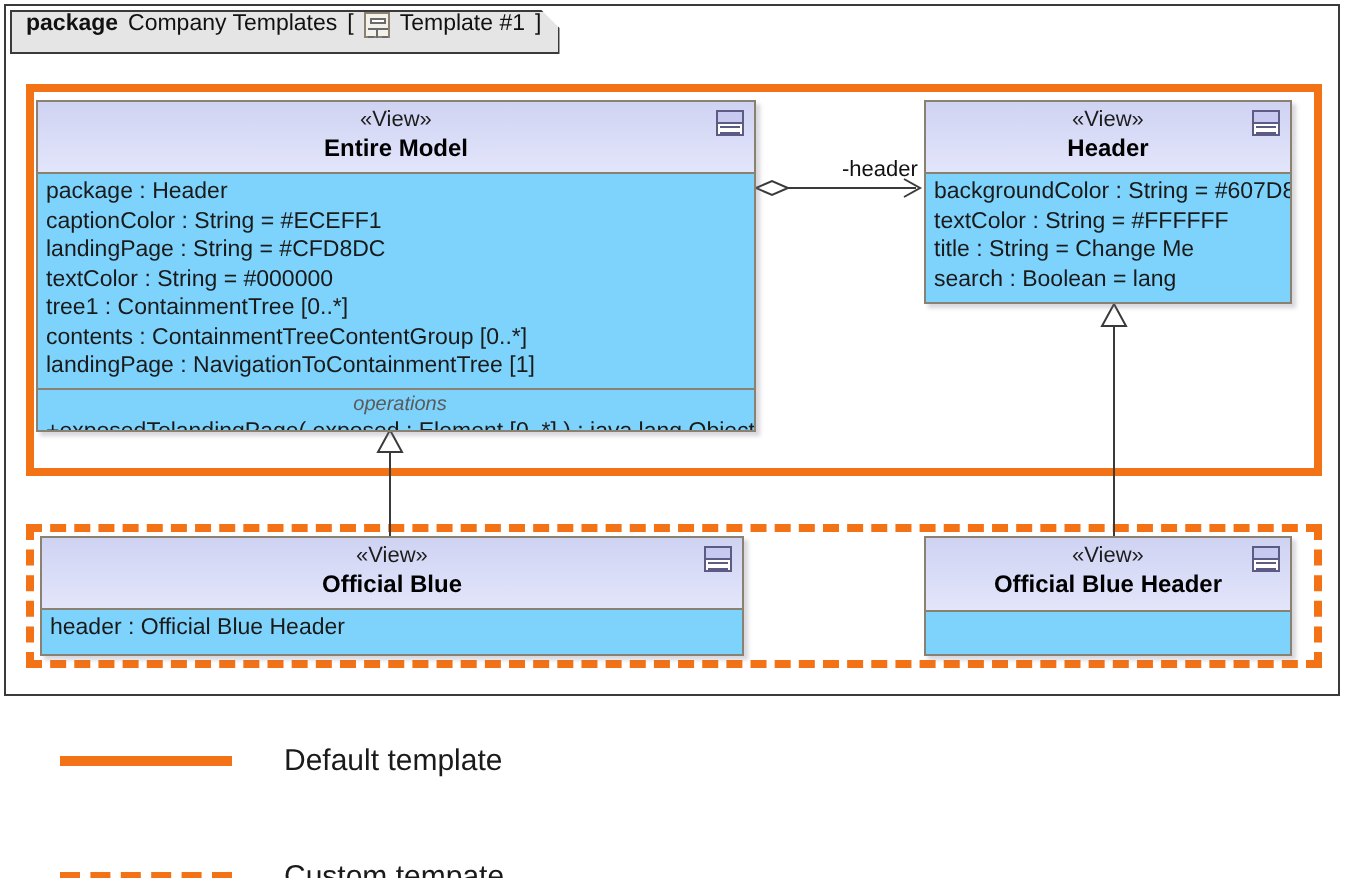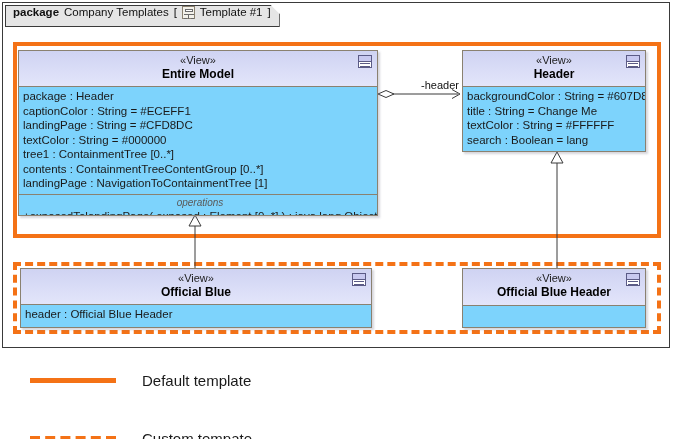--- a/index.html
+++ b/index.html
@@ -190,22 +190,22 @@
 </div>
 
 <div class="uml" id="cls-header">
   <div class="hdr">
     <span class="view-icon"></span>
     <div class="stereo">«View»</div>
     <div class="cname">Header</div>
   </div>
   <div class="compart">
     <div class="row">backgroundColor : String = #607D8B</div>
+    <div class="row">textColor : String = #FFFFFF</div>
     <div class="row">title : String = Change Me</div>
-    <div class="row">textColor : String = #FFFFFF</div>
     <div class="row">search : Boolean = lang</div>
   </div>
 </div>
 
 <div class="uml" id="cls-blue">
   <div class="hdr">
     <span class="view-icon"></span>
     <div class="stereo">«View»</div>
     <div class="cname">Official Blue</div>
   </div>

